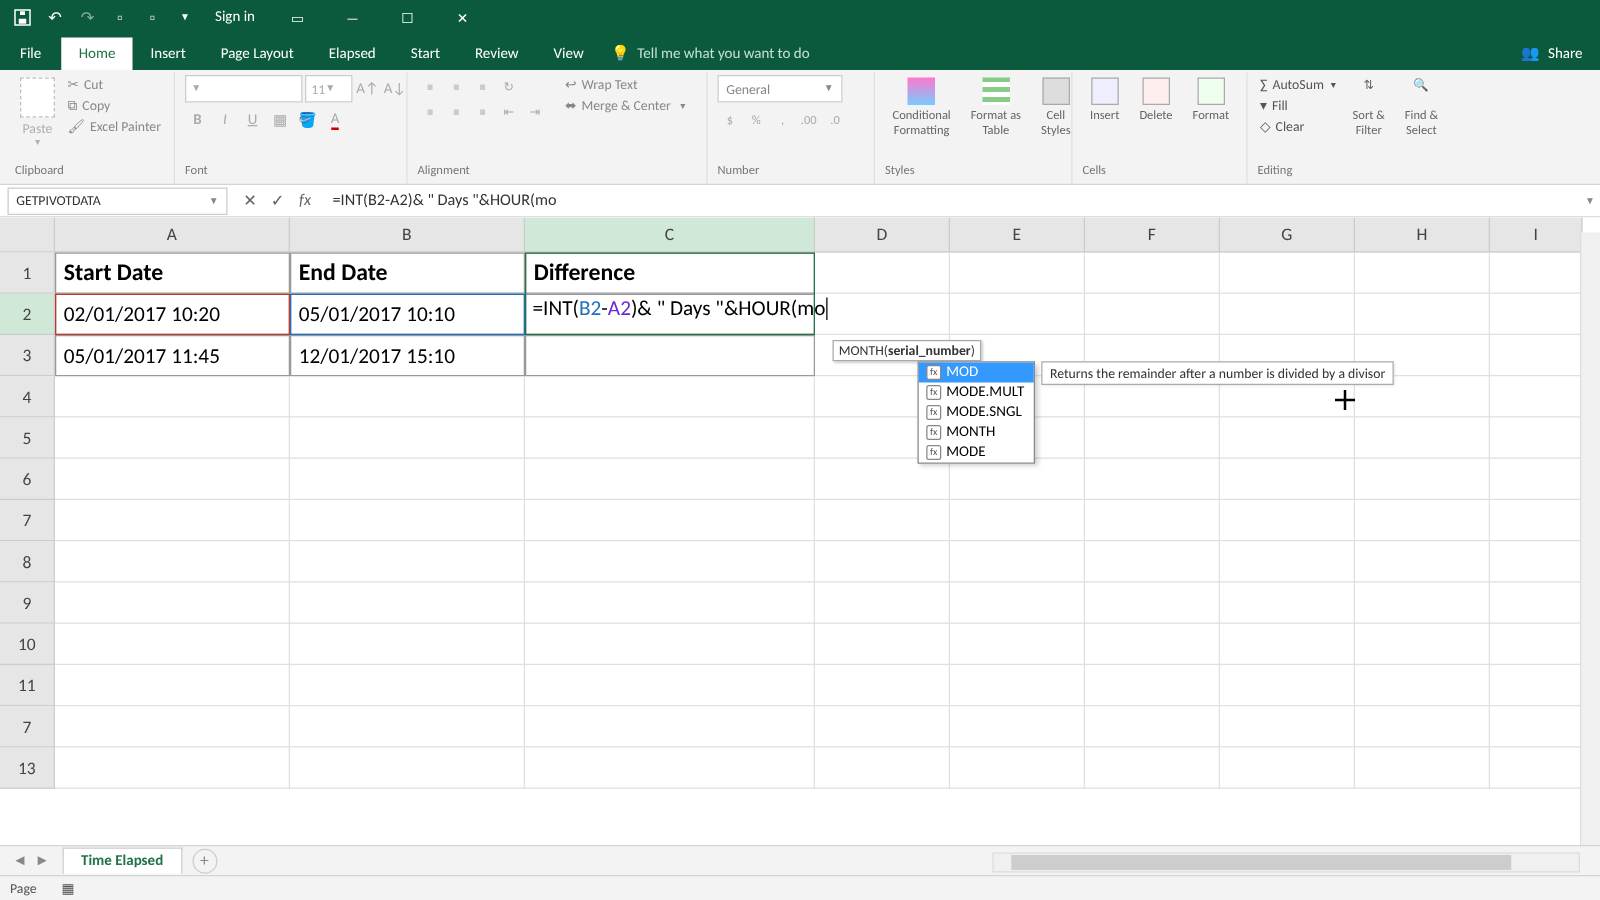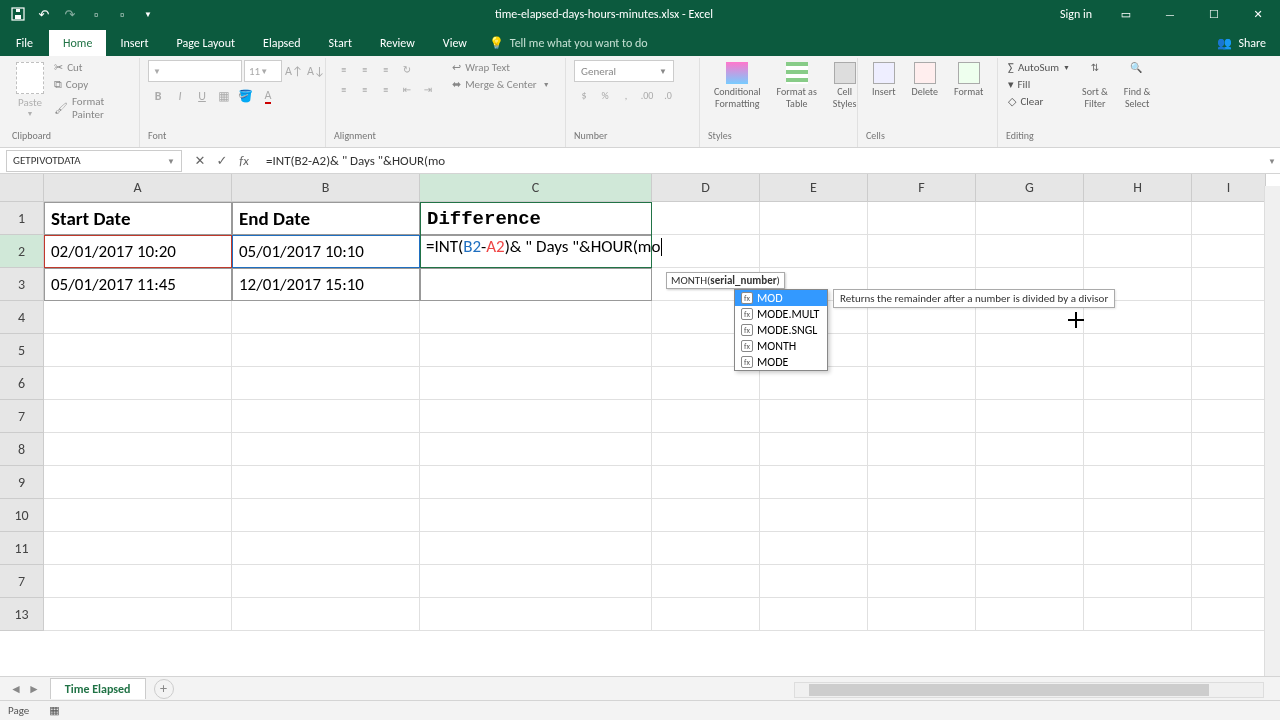--- a/index.html
+++ b/index.html
@@ -67,41 +67,40 @@
 .ac-item.sel{background:#3399ff;color:#fff}
 .ac-icon{width:12px;height:12px;border:1px solid #888;border-radius:2px;font-size:8px;display:flex;align-items:center;justify-content:center;background:#fff;color:#555}
 .ac-item.sel .ac-icon{background:#fff;color:#555}
 .ac-desc{position:absolute;background:#fff;border:1px solid #aaa;font-size:11px;padding:2px 6px;color:#333;box-shadow:1px 1px 2px rgba(0,0,0,0.1)}
 .cursor-cross{position:absolute;width:16px;height:16px}
 .cursor-cross::before,.cursor-cross::after{content:"";position:absolute;background:#000}
 .cursor-cross::before{left:7px;top:0;width:2px;height:16px}
 .cursor-cross::after{top:7px;left:0;height:2px;width:16px}
 svg{display:block}
 .ref-b2{color:#1f6fc0}
-.ref-a2{color:#ef4444}
+.ref-a2{color:#6d28d9}
 </style>
 </head>
 <body>
 
 <div class="titlebar">
   <div class="qat">
     <div class="qat-btn">
       <svg width="14" height="14" viewBox="0 0 14 14">
           <rect x="1" y="1" width="12" height="12" fill="none" stroke="#fff" stroke-width="1.2"></rect>
           <rect x="4" y="8" width="6" height="4" fill="#fff"></rect>
           <rect x="5" y="2" width="4" height="3" fill="#fff"></rect>
         </svg>
     </div>
     <div class="qat-btn">↶</div>
     <div class="qat-btn" style="opacity:.5">↷</div>
     <div class="qat-btn" style="opacity:.6">▫</div>
     <div class="qat-btn" style="opacity:.6">▫</div>
     <div class="qat-btn" style="font-size:8px">▼</div>
   </div>
-  <div class="title-center">time-elapsed-days-hours-minutes.xlsx - Excel</div>
   <div class="title-right">
     <div class="signin">Sign in</div>
     <div class="win-btn">▭</div>
     <div class="win-btn">—</div>
     <div class="win-btn">☐</div>
     <div class="win-btn">✕</div>
   </div>
 </div>
 
 <div class="ribbon-tabs">
@@ -135,21 +134,21 @@
         <div class="clip-row">
             <span>✂</span>
             <span>Cut</span>
           </div>
         <div class="clip-row">
             <span>⧉</span>
             <span>Copy</span>
           </div>
         <div class="clip-row">
             <span>🖌</span>
-            <span>Format Painter</span>
+            <span>Excel Painter</span>
           </div>
       </div>
     </div>
     <div class="rgroup-label">Clipboard</div>
   </div>
 
   <div class="rgroup" style="width:186px">
     <div class="rgroup-body" style="flex-direction:column;gap:4px">
       <div class="font-box">
         <div class="font-ctl" style="width:94px">
@@ -341,21 +340,21 @@
       <div class="row-h">8</div>
       <div class="row-h">9</div>
       <div class="row-h">10</div>
       <div class="row-h">11</div>
       <div class="row-h">7</div>
       <div class="row-h">13</div>
     </div>
   <div class="cells" id="cells">
       <div class="cell hdr" style="left: 0px; top: 0px; width: 188px; height: 33px; font-size: 19px;">Start Date</div>
       <div class="cell hdr" style="left: 188px; top: 0px; width: 188px; height: 33px; font-size: 19px;">End Date</div>
-      <div class="cell hdr" style="left: 376px; top: 0px; width: 232px; height: 33px; font-size: 19px; font-family: Liberation Mono, monospace;">Difference</div>
+      <div class="cell hdr" style="left: 376px; top: 0px; width: 232px; height: 33px; font-size: 19px;">Difference</div>
       <div class="cell" style="left: 608px; top: 0px; width: 108px; height: 33px;"></div>
       <div class="cell" style="left: 716px; top: 0px; width: 108px; height: 33px;"></div>
       <div class="cell" style="left: 824px; top: 0px; width: 108px; height: 33px;"></div>
       <div class="cell" style="left: 932px; top: 0px; width: 108px; height: 33px;"></div>
       <div class="cell" style="left: 1040px; top: 0px; width: 108px; height: 33px;"></div>
       <div class="cell" style="left: 1148px; top: 0px; width: 74px; height: 33px;"></div>
       <div class="cell data" style="left: 0px; top: 33px; width: 188px; height: 33px;">02/01/2017 10:20</div>
       <div class="cell data" style="left: 188px; top: 33px; width: 188px; height: 33px;">05/01/2017 10:10</div>
       <div class="cell data" style="left: 376px; top: 33px; width: 232px; height: 33px;"></div>
       <div class="cell" style="left: 608px; top: 33px; width: 108px; height: 33px;"></div>

